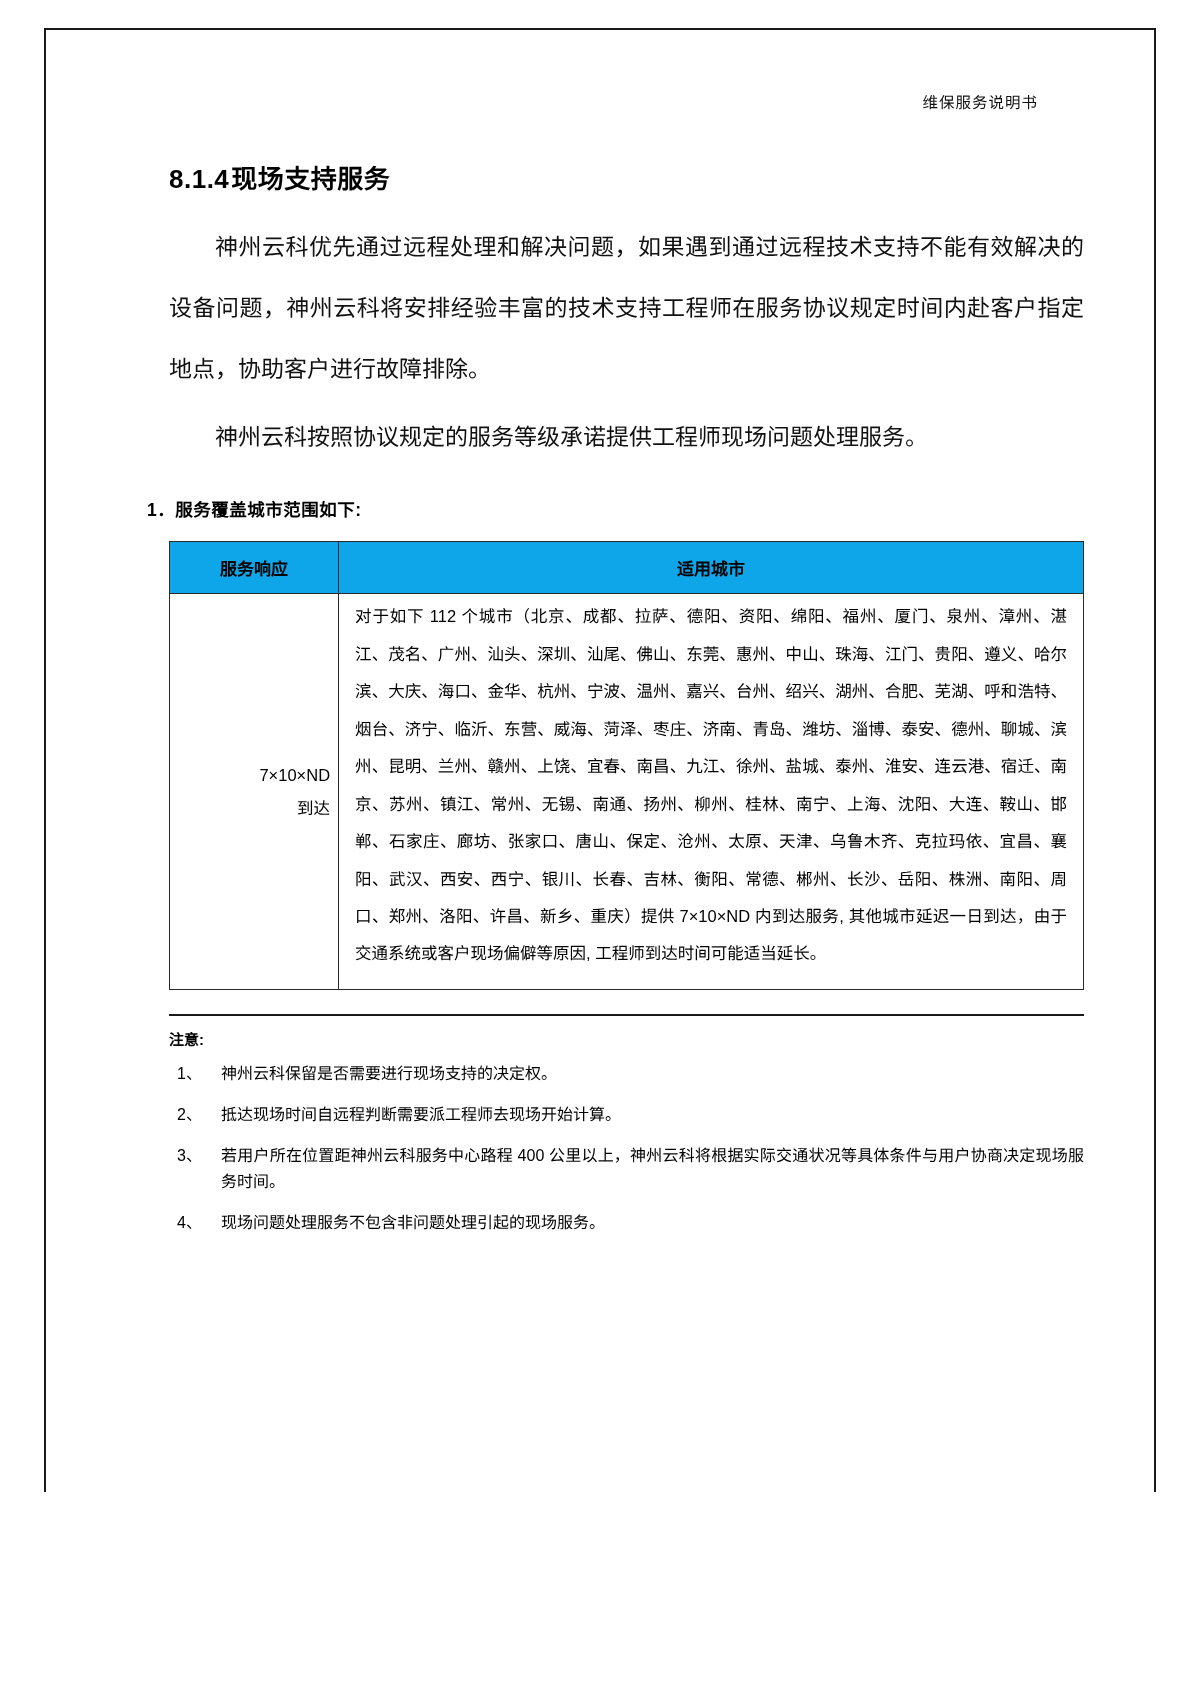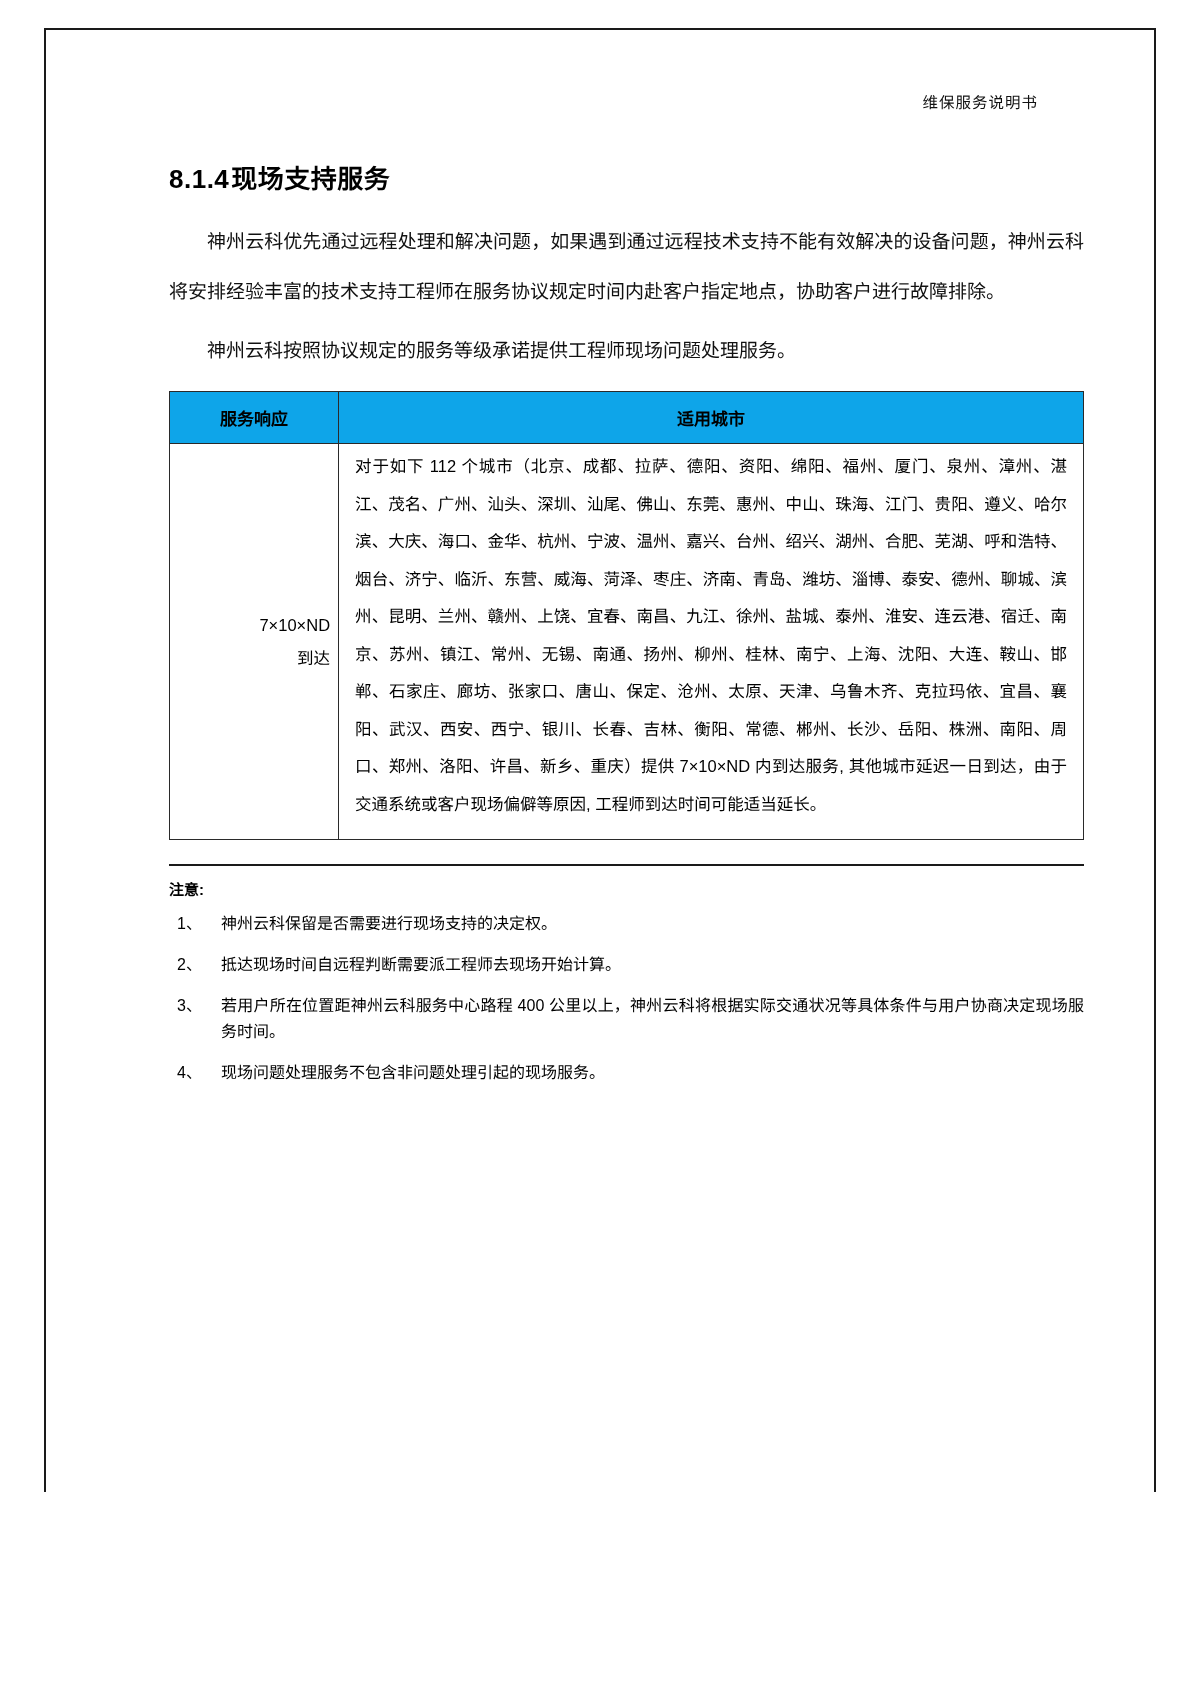--- a/index.html
+++ b/index.html
@@ -49,21 +49,21 @@
   h1.section-title {
     font-size: 26px;
     font-weight: bold;
     margin: 46px 0 0 0;
     letter-spacing: 0.5px;
   }
   h1.section-title .num {
     margin-right: 2px;
   }
   p.body-para {
-    font-size: 19px;
+    font-size: 23px;
     line-height: 2.65;
     margin: 22px 0 0 0;
     text-indent: 2em;
     text-align: justify;
     color: #111;
   }
   p.body-para.tight {
     line-height: 2.2;
     margin-top: 12px;
   }
@@ -160,20 +160,21 @@
 
     <div class="header-right">维保服务说明书</div>
 
     <h1 class="section-title">
       <span class="num">8.1.4</span><span>现场支持服务</span>
     </h1>
 
     <p class="body-para">神州云科优先通过远程处理和解决问题，如果遇到通过远程技术支持不能有效解决的设备问题，神州云科将安排经验丰富的技术支持工程师在服务协议规定时间内赴客户指定地点，协助客户进行故障排除。</p>
     <p class="body-para tight">神州云科按照协议规定的服务等级承诺提供工程师现场问题处理服务。</p>
 
+    <h2 class="list-heading">1．服务覆盖城市范围如下:</h2>
 
     <table class="city-table">
       <colgroup>
         <col class="col-resp">
         <col>
       </colgroup>
       <thead>
         <tr>
           <th>服务响应</th>
           <th>适用城市</th>

